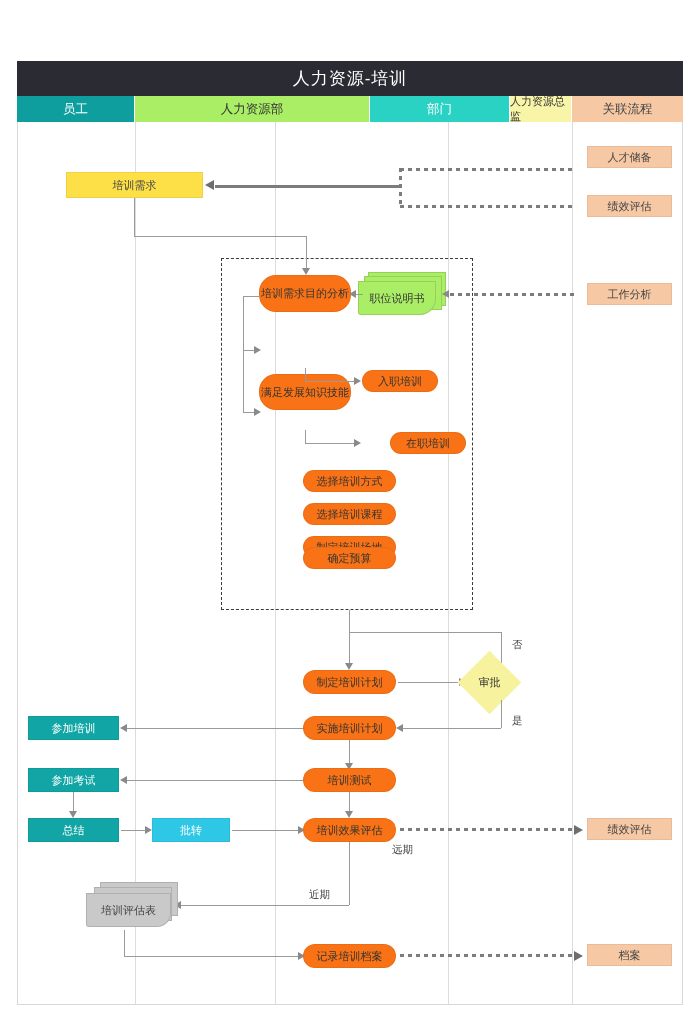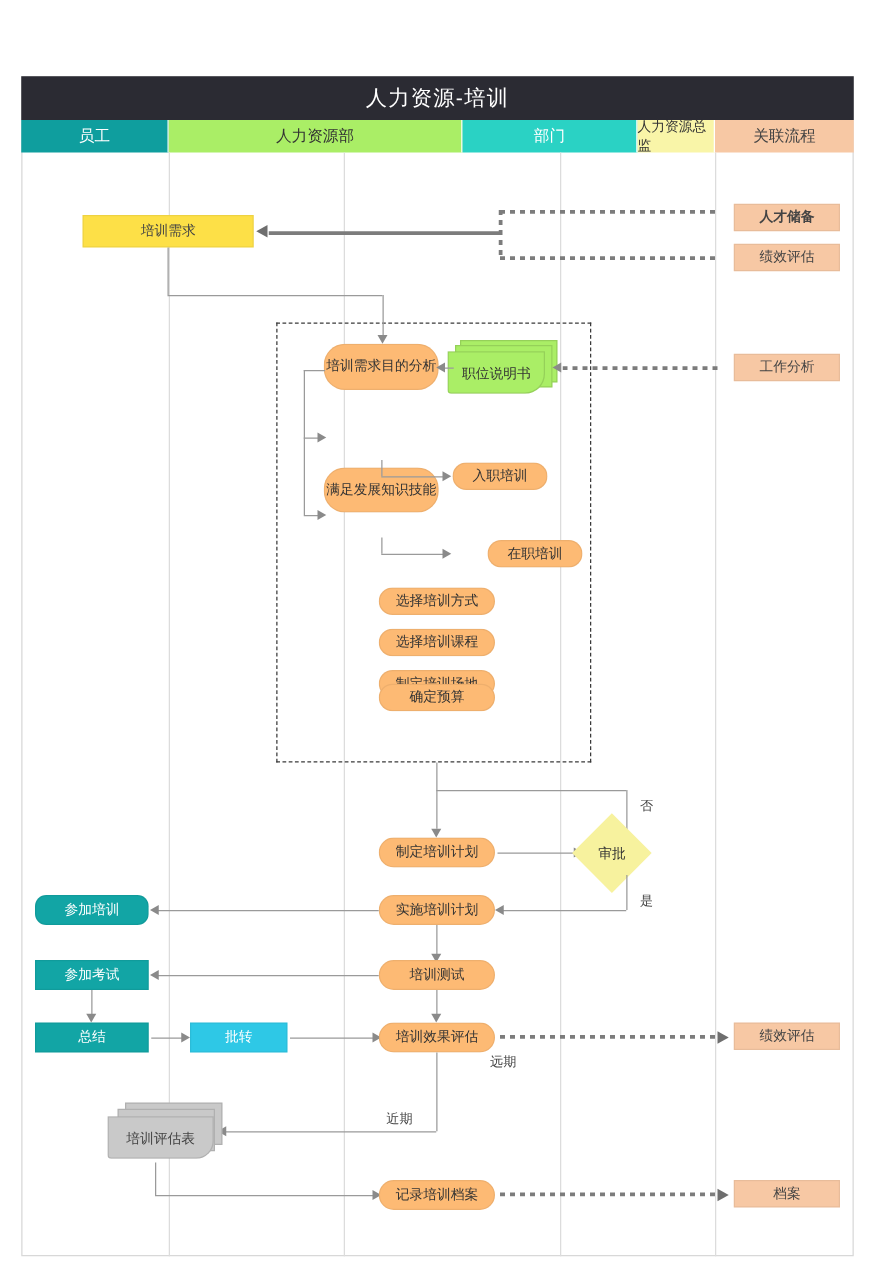--- a/index.html
+++ b/index.html
@@ -42,21 +42,21 @@
   }
 
   
   .node{
     position:absolute;box-sizing:border-box;
     display:flex;align-items:center;justify-content:center;
     text-align:center;line-height:1.15;
     font-size:11px;color:#333;
     border:1px solid rgba(0,0,0,.06);
   }
-  .n-green{background:#fdba74;color:#333;border-radius:17px;}
+  .n-green{background:#f97316;color:#333;border-radius:17px;}
   .n-teal{background:#12a5a5;color:#ffffff;}
   .n-cyan{background:#2ec8e6;color:#ffffff;}
   .n-gray{background:#fde047;color:#444;}
   .n-peach{background:#f7c8a4;color:#444;}
 
   
   .diamond{
     position:absolute;
     display:flex;align-items:center;justify-content:center;
     font-size:11px;color:#333;
@@ -157,21 +157,21 @@
   <div id="group-box"></div>
 
   <div class="node n-gray" style="left:66px;top:172px;width:137px;height:26px;">培训需求</div>
 
   <div class="dot-h" style="left:400px;top:168px;width:176px;"></div>
   <div class="dot-h" style="left:400px;top:205px;width:176px;"></div>
   <div class="dot-v" style="left:399px;top:168px;height:40px;"></div>
   <div class="ln ln-h" style="left:215px;top:185px;width:186px;height:3px;background:#7c7c7c;"></div>
   <div class="arr arr-lb" style="left:205px;top:180px;"></div>
 
-  <div class="node n-peach" style="left:587px;top:163px;width:85px;height:22px;font-weight:bold;">人才储备</div>
+  <div class="node n-peach" style="left:587px;top:146px;width:85px;height:22px;">人才储备</div>
   <div class="node n-peach" style="left:587px;top:195px;width:85px;height:22px;">绩效评估</div>
 
   <div class="ln ln-v" style="left:134px;top:198px;height:38px;"></div>
   <div class="ln ln-h" style="left:134px;top:236px;width:172px;"></div>
   <div class="ln ln-v" style="left:306px;top:236px;height:32px;"></div>
   <div class="arr arr-d" style="left:302px;top:268px;"></div>
 
   <div class="node n-green" style="left:259px;top:275px;width:92px;height:37px;">培训需求目的分析</div>
 
   <div class="docstack ds-green" style="left:358px;top:272px;width:88px;height:46px;">
@@ -230,21 +230,21 @@
 
   <div class="ln ln-v" style="left:501px;top:700px;height:28px;"></div>
   <div class="ln ln-h" style="left:400px;top:728px;width:101px;"></div>
   <div class="arr arr-l" style="left:396px;top:724px;"></div>
   <div class="edge-label" style="left:512px;top:714px;">是</div>
 
   <div class="node n-green" style="left:303px;top:716px;width:93px;height:24px;">实施培训计划</div>
 
   <div class="ln ln-h" style="left:124px;top:728px;width:179px;"></div>
   <div class="arr arr-l" style="left:120px;top:724px;"></div>
-  <div class="node n-teal" style="left:28px;top:716px;width:91px;height:24px;border-radius:9px;">参加培训</div>
+  <div class="node n-teal" style="left:28px;top:716px;width:91px;height:24px;">参加培训</div>
 
   <div class="ln ln-v" style="left:349px;top:740px;height:25px;"></div>
   <div class="arr arr-d" style="left:345px;top:763px;"></div>
   <div class="node n-green" style="left:303px;top:768px;width:93px;height:24px;">培训测试</div>
 
   <div class="ln ln-h" style="left:124px;top:780px;width:179px;"></div>
   <div class="arr arr-l" style="left:120px;top:776px;"></div>
   <div class="node n-teal" style="left:28px;top:768px;width:91px;height:24px;">参加考试</div>
 
   <div class="ln ln-v" style="left:73px;top:792px;height:21px;"></div>

